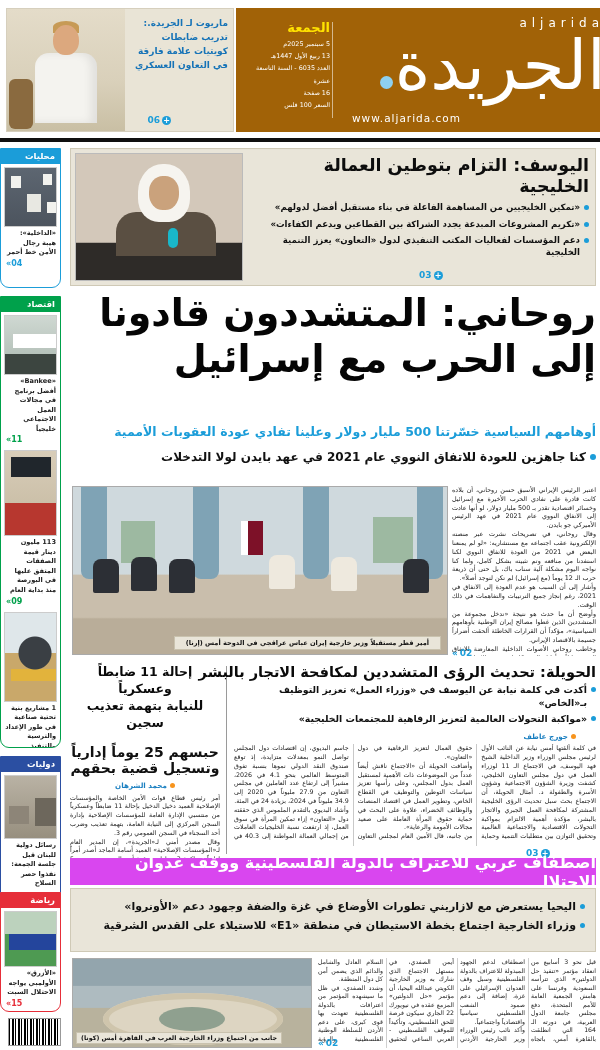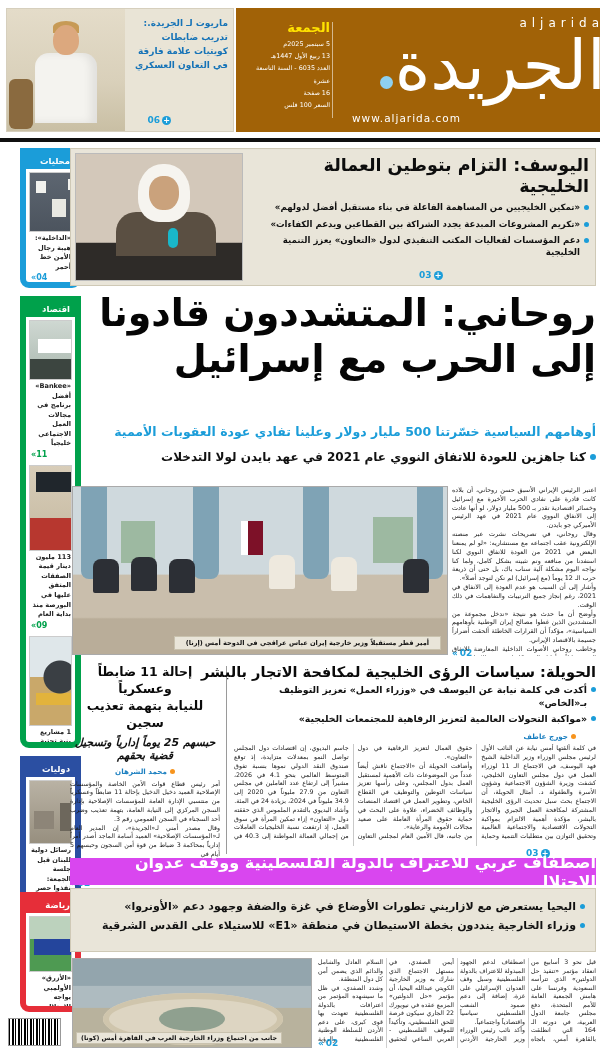--- a/index.html
+++ b/index.html
@@ -31,21 +31,21 @@
   .mast-day { color:#ffe200; font-weight:bold; font-size:13px; margin-bottom:3px; }
   .mast-line { color:#fff; font-size:6.4px; line-height:1.9; }
   .mast-logo { position:absolute; right:6px; top:2px; text-align:left; }
   .brand-en { color:#fff; font-size:12px; letter-spacing:5px; direction:ltr; text-align:right; margin:6px 2px 0 0; }
   .brand-ar { color:#fff; font-size:68px; font-weight:normal; line-height:1.05; white-space:nowrap; }
   .brand-dot { display:inline-block; width:13px; height:13px; border-radius:50%; background:#8ed0f0; margin-right:2px; }
   .mast-url { position:absolute; left:116px; bottom:8px; color:#fff; font-size:10.5px; direction:ltr; letter-spacing:1px;}
   .black-rule { left:0; top:138px; width:600px; height:4px; background:#101010; }
 
   
-  .side-card { position:absolute; left:20px; width:61px; background:#fff; border-radius:0 0 9px 9px; border:6px solid #a3a3a3; overflow:hidden;}
+  .side-card { position:absolute; left:0; width:61px; background:#fff; border-radius:0 0 9px 9px; border:1px solid #a3a3a3; overflow:hidden;}
   .side-tab { height:15px; color:#fff; font-weight:bold; font-size:8.5px; text-align:right; padding:2px 5px 0 0; }
   .side-item { padding:3px 3px 1px; }
   .side-photo { width:100%; border:1px solid #ccc; }
   .side-cap { font-size:6.6px; font-weight:bold; color:#222; line-height:1.45; text-align:right; padding:2px 1px 0; }
   .side-ref { font-size:8px; font-weight:bold; text-align:left; padding:1px 2px 2px; direction:ltr; }
   .c-local { background:#1b9dd9; } .b-local { border-color:#1b9dd9; } .t-local { color:#1b9dd9; }
   .c-econ { background:#00a14b; } .b-econ { border-color:#00a14b; } .t-econ { color:#00a14b; }
   .c-world { background:#2b4fa2; } .b-world { border-color:#2b4fa2; }
   .c-sport { background:#e62e39; } .b-sport { border-color:#e62e39; } .t-sport { color:#e62e39; }
   .p-interior { height:60px; background:
@@ -109,21 +109,21 @@
   .figure { position:absolute; width:26px; height:34px; background:#2c2f35; border-radius:8px 8px 2px 2px; }
   .fig-w { background:#eee9de; }
   .doha-cap { position:absolute; right:6px; bottom:4px; background:#e9e5d9; color:#111; font-size:6.6px; font-weight:bold; padding:2px 11px; border:1px solid #c9c2ae;}
   .rouhani-body { left:452px; top:486px; width:144px; height:170px; font-size:6.4px; line-height:1.38; color:#1a1a1a; overflow:hidden; }
   .rouhani-ref { position:absolute; left:452px; top:648px; }
 
   
   .vrule { left:226px; top:666px; width:1px; height:188px; background:#9a9a9a; }
   .ihala { left:70px; top:664px; width:150px; }
   .ihala-h { font-size:12.5px; font-weight:bold; color:#0a0a0a; line-height:1.35; text-align:center; }
-  .ihala-sub { font-size:11px; font-weight:bold; color:#111; text-align:center; margin-top:4px;font-style:italic; }
+  .ihala-sub { font-size:14px; font-weight:bold; color:#111; text-align:center; margin-top:12px; }
   .byline { display:flex; justify-content:center; align-items:center; gap:3px; font-size:7.2px; font-weight:bold; color:#1a7fc0; margin-top:5px; }
   .orange-dot { width:5px; height:5px; border-radius:50%; background:#f7941d; }
   .ihala-body { font-size:6.3px; line-height:1.4; color:#1a1a1a; margin-top:4px; height:96px; overflow:hidden; }
   .ihala-ref { margin-top:2px; }
   .huwaila { left:234px; top:664px; width:362px; }
   .huwaila-h { font-size:14.5px; font-weight:bold; color:#0a0a0a; text-align:right; white-space:nowrap; }
   .huwaila-bullets .bullet-line { font-size:9.4px; margin-top:4px; }
   .huwaila .byline { justify-content:flex-start; margin:6px 20px 3px; }
   .huwaila-body { font-size:6.3px; line-height:1.4; color:#1a1a1a; height:102px; overflow:hidden;
     column-count:3; column-gap:9px; column-rule:1px solid #c9c9c9; }
@@ -311,21 +311,21 @@
     <div class="ihala-body rtl just pre">أمر رئيس قطاع قوات الأمن الخاصة والمؤسسات الإصلاحية العميد دخيل الدخيل بإحالة 11 ضابطاً وعسكرياً من منتسبي الإدارة العامة للمؤسسات الإصلاحية بإدارة السجن المركزي إلى النيابة العامة، بتهمة تعذيب وضرب أحد السجناء في السجن العمومي رقم 3.
 وقال مصدر أمني لـ«الجريدة»، إن المدير العام لـ«المؤسسات الإصلاحية» العميد أسامة الماجد أصدر أمراً إدارياً بمحاكمة 3 ضباط من قوة أمن السجون وحبسهم 5 أيام في</div>
     <div class="page-ref ihala-ref">
       <span>«</span>
         <span>02</span>
     </div>
   </div>
   <div class="abs vrule"></div>
 
   <div class="abs huwaila">
-    <div class="huwaila-h">الحويلة: سياسات الرؤى الخليجية لمكافحة الاتجار بالبشر</div>
+    <div class="huwaila-h">الحويلة: تحديث الرؤى المتشددين لمكافحة الاتجار بالبشر</div>
     <div class="huwaila-bullets rtl">
       <div class="bullet-line">
           <span class="dot"></span>
           <span>أكدت في كلمة نيابة عن اليوسف في «وزراء العمل» تعزيز التوظيف بـ«الخاص»</span>
         </div>
       <div class="bullet-line">
           <span class="dot"></span>
           <span>«مواكبة التحولات العالمية لتعزيز الرفاهية للمجتمعات الخليجية»</span>
         </div>
     </div>
@@ -344,21 +344,21 @@
   </div>
 
   <div class="abs arab-bar">اصطفاف عربي للاعتراف بالدولة الفلسطينية ووقف عدوان الاحتلال</div>
   <div class="abs arab-box rtl">
     <div class="bullet-line">
         <span class="dot"></span>
         <span>اليحيا يستعرض مع لازاريني تطورات الأوضاع في غزة والضفة وجهود دعم «الأونروا»</span>
       </div>
     <div class="bullet-line">
         <span class="dot"></span>
-        <span>وزراء الخارجية ينددون بخطة الاستيطان في منطقة «E1» للاستيلاء على القدس الشرقية</span>
+        <span>وزراء الخارجية اجتماع بخطة الاستيطان في منطقة «E1» للاستيلاء على القدس الشرقية</span>
       </div>
   </div>
   <div class="abs arab-photo">
     <div class="round-table"></div>
     <div class="table-center"></div>
     <div class="arab-cap">جانب من اجتماع وزراء الخارجية العرب في القاهرة أمس (كونا)</div>
   </div>
   <div class="abs arab-body rtl just pre">قبل نحو 3 أسابيع من انعقاد مؤتمر «تنفيذ حل الدولتين» الذي تترأسه السعودية وفرنسا على هامش الجمعية العامة للأمم المتحدة، دفع مجلس جامعة الدول العربية، في دورته الـ 164 التي انطلقت بالقاهرة أمس، باتجاه اصطفاف لدعم الجهود المبذولة للاعتراف بالدولة الفلسطينية وسبل وقف العدوان الإسرائيلي على غزة، إضافة إلى دعم صمود الشعب الفلسطيني سياسياً واقتصادياً واجتماعياً.
 وأكد نائب رئيس الوزراء وزير الخارجية الأردني أيمن الصفدي، في مستهل الاجتماع الذي شارك به وزير الخارجية الكويتي عبدالله اليحيا، أن مؤتمر «حل الدولتين» المزمع عقده في نيويورك 22 الجاري سيكون فرصة للحق الفلسطيني، وتأكيداً للموقف الفلسطيني - العربي الساعي لتحقيق السلام العادل والشامل والدائم الذي يضمن أمن كل دول المنطقة.
 وشدد الصفدي، في ظل ما سيشهده المؤتمر من اعترافات بالدولة الفلسطينية تعهدت بها قوى كبرى، على دعم الأردن للسلطة الوطنية الفلسطينية والرؤية الإصلاحية التي أعلنها الرئيس محمود عباس في وقت</div>

